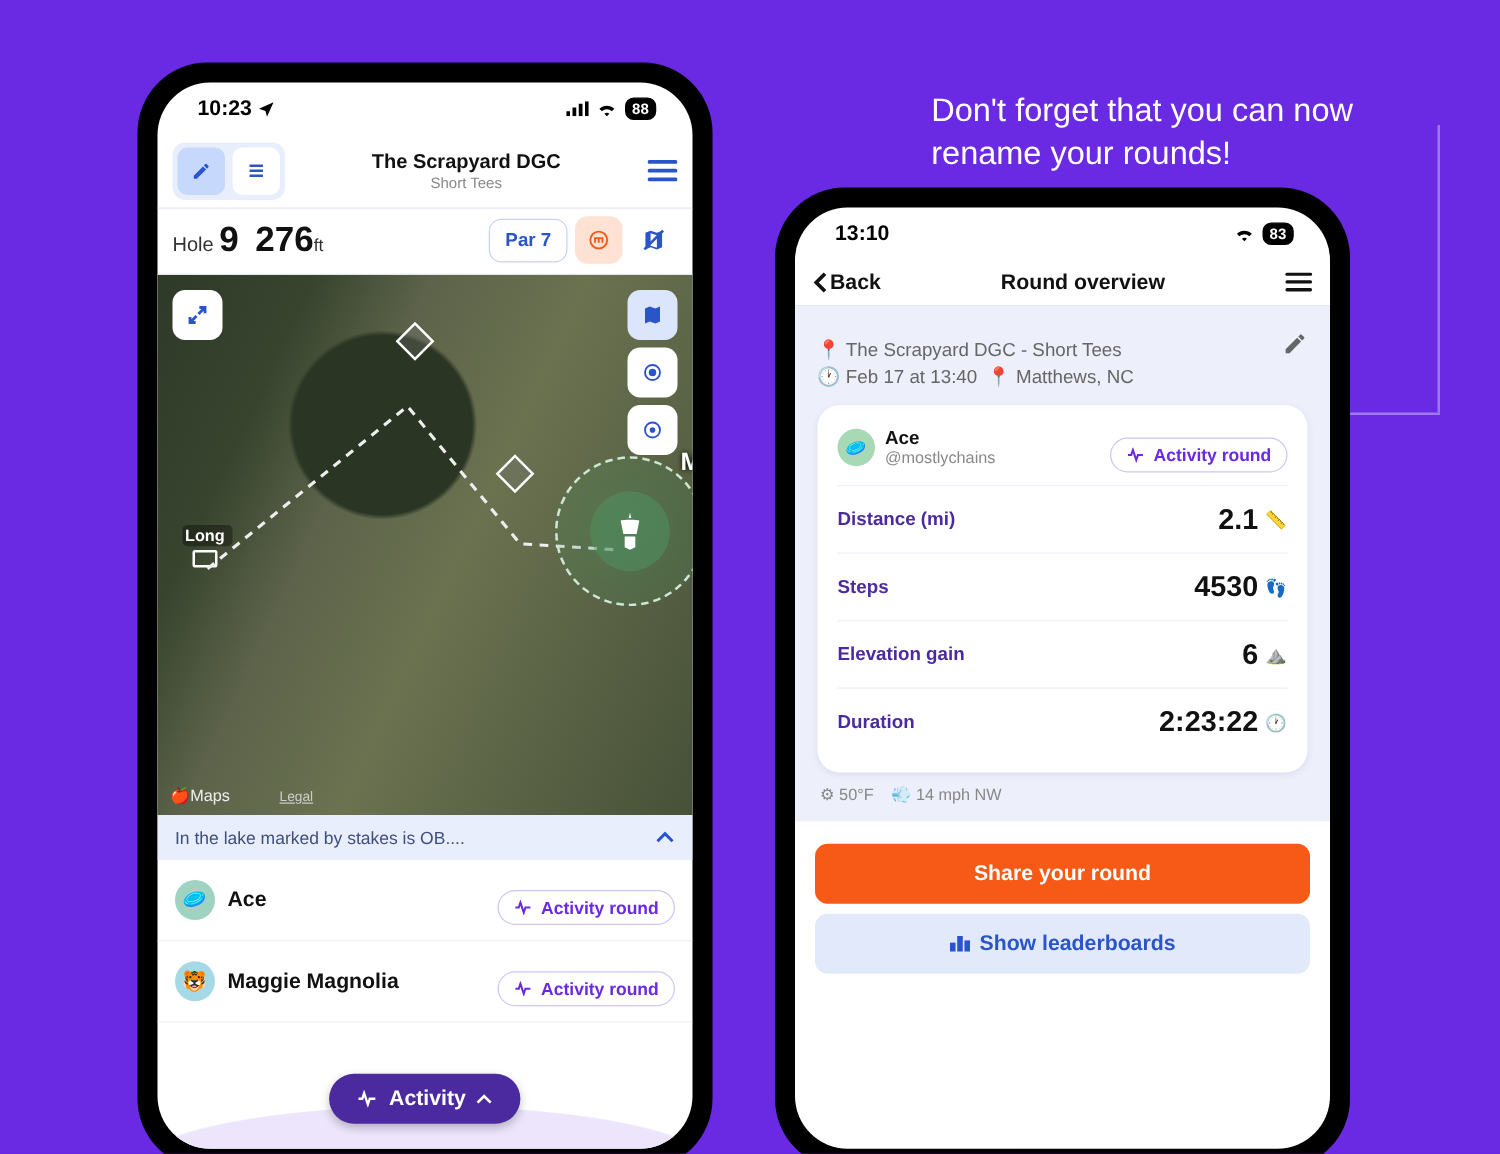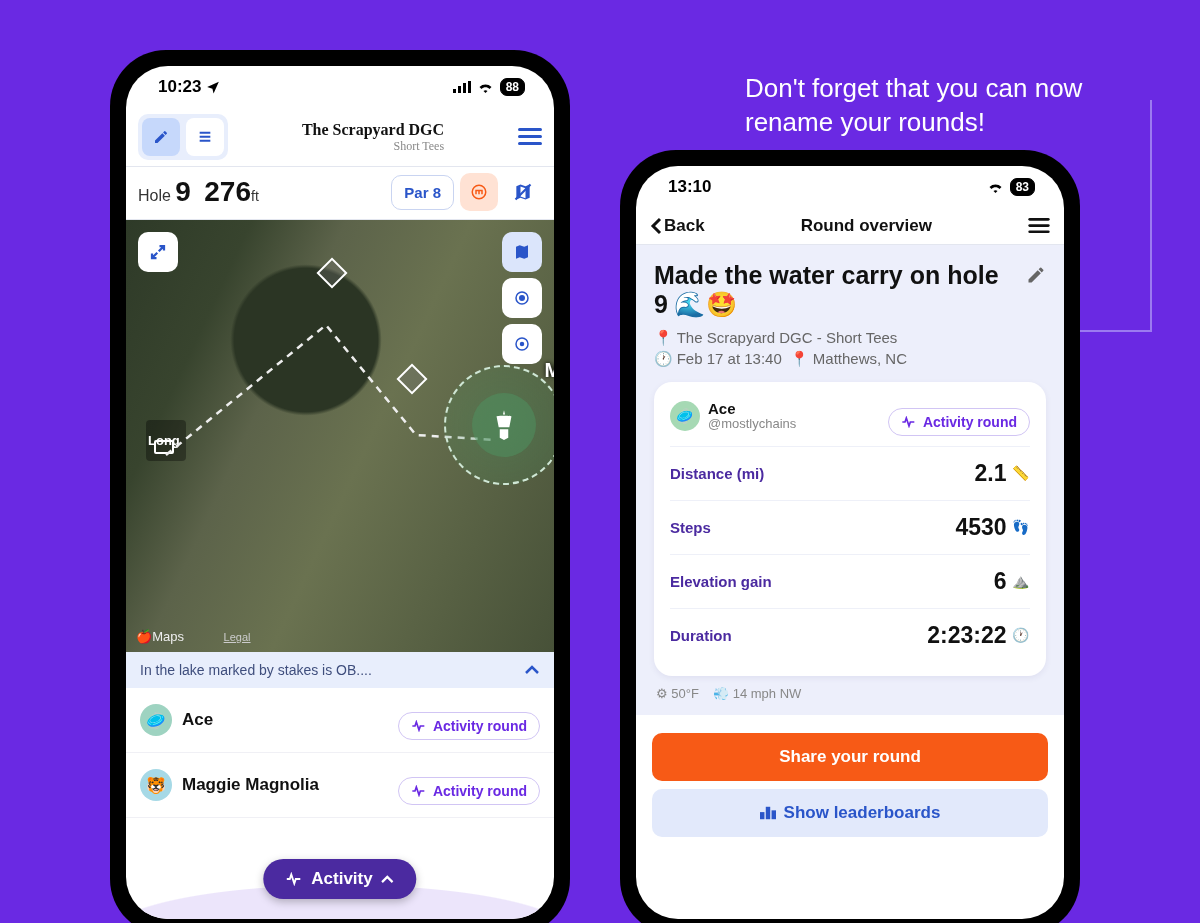--- a/index.html
+++ b/index.html
@@ -90,21 +90,21 @@
     display:flex;align-items:center;justify-content:space-between;
     padding:6px 12px;border-bottom:1px solid #e3e6ef;
   }
   .header-left-btns{display:flex;gap:6px;background:#e8eefc;border-radius:10px;padding:4px;}
   .icon-btn{
     width:38px;height:38px;display:flex;align-items:center;justify-content:center;
     border-radius:8px;font-size:16px;color:#2a55c9;
   }
   .icon-btn.active{background:#c6d8fb;}
   .icon-btn.plain{background:#fff;}
-  .header-title{text-align:right;font-family:Liberation Serif, serif;}
+  .header-title{text-align:center;}
   .header-title .main{font-weight:800;font-size:16px;color:#111;}
   .header-title .sub{font-size:12px;color:#888;}
   .hamburger{color:#2a55c9;font-size:24px;}
 
   .hole-bar{
     display:flex;align-items:center;justify-content:space-between;
     padding:6px 12px 8px;border-bottom:1px solid #e3e6ef;
   }
   .hole-info{color:#333;font-size:16px;}
   .hole-info b{font-size:28px;font-weight:900;color:#111;}
@@ -133,21 +133,21 @@
     color:#2a55c9;font-size:18px;
   }
   .map-side-btns{position:absolute;top:12px;right:12px;display:flex;flex-direction:column;gap:6px;}
   .map-side-btn{
     width:40px;height:40px;background:#dbe5fb;border-radius:10px;
     display:flex;align-items:center;justify-content:center;color:#2a55c9;font-size:18px;
   }
   .map-side-btn.lower{background:#fff;}
   .tee-label{
     position:absolute;background:rgba(0,0,0,0.35);color:#fff;
-    border-radius:4px;font-size:13px;font-weight:600;padding:13px 2px;
+    border-radius:4px;font-size:13px;font-weight:600;padding:1px 2px;
     display:flex;align-items:center;gap:4px;
   }
   .tee-box{
     width:20px;height:14px;border:2px solid #fff;border-radius:2px;display:inline-block;
   }
   .tee-diamond{
     width:22px;height:22px;border:2px solid #fff;transform:rotate(45deg);display:inline-block;
     background:rgba(120,120,120,0.3);
   }
   .basket-circle{
@@ -311,21 +311,21 @@
       </div>
     </div>
 
     <div class="hole-bar">
       <div class="hole-info">
         <span>Hole</span>
         <b>9</b>
         &nbsp;&nbsp;<b>276</b><span style="font-size:14px;">ft</span>
       </div>
       <div class="hole-btns">
-        <div class="par-btn">Par 8</div>
+        <div class="par-btn">Par 7</div>
         <div class="round-icon orange">
           <svg width="18" height="18" viewBox="0 0 24 24" fill="none" stroke="#f75a16" stroke-width="2">
               <circle cx="12" cy="12" r="9"></circle>
               <path d="M8 10v5M12 10v5M16 10v5M7 10h10"></path>
             </svg>
         </div>
         <div class="round-icon blue">
           <svg width="20" height="20" viewBox="0 0 24 24" fill="#2a55c9">
               <path d="M9 3L4 5v16l5-2 6 2 5-2V3l-5 2-6-2zm0 2.5l6 2v12l-6-2v-12z"></path>
               <line x1="3" y1="21" x2="21" y2="3" stroke="#2a55c9" stroke-width="2.5"></line>
@@ -469,21 +469,20 @@
         <svg width="22" height="16" viewBox="0 0 24 18">
             <rect width="24" height="3" rx="1.5" fill="#111"></rect>
             <rect y="7" width="24" height="3" rx="1.5" fill="#111"></rect>
             <rect y="14" width="24" height="3" rx="1.5" fill="#111"></rect>
           </svg>
       </div>
     </div>
 
     <div class="r-body">
       <div class="round-name">
-        <span>Made the water carry on hole 9 🌊🤩</span>
         <span class="edit-icon">
           <svg width="20" height="20" viewBox="0 0 24 24" fill="#666">
               <path d="M3 17.25V21h3.75L17.81 9.94l-3.75-3.75L3 17.25zM20.71 7.04a1 1 0 000-1.41l-2.34-2.34a1 1 0 00-1.41 0l-1.83 1.83 3.75 3.75 1.83-1.83z"></path>
             </svg>
         </span>
       </div>
       <div class="meta-line">
         <span class="ico">📍</span><span>The Scrapyard DGC - Short Tees</span>
       </div>
       <div class="meta-line">

